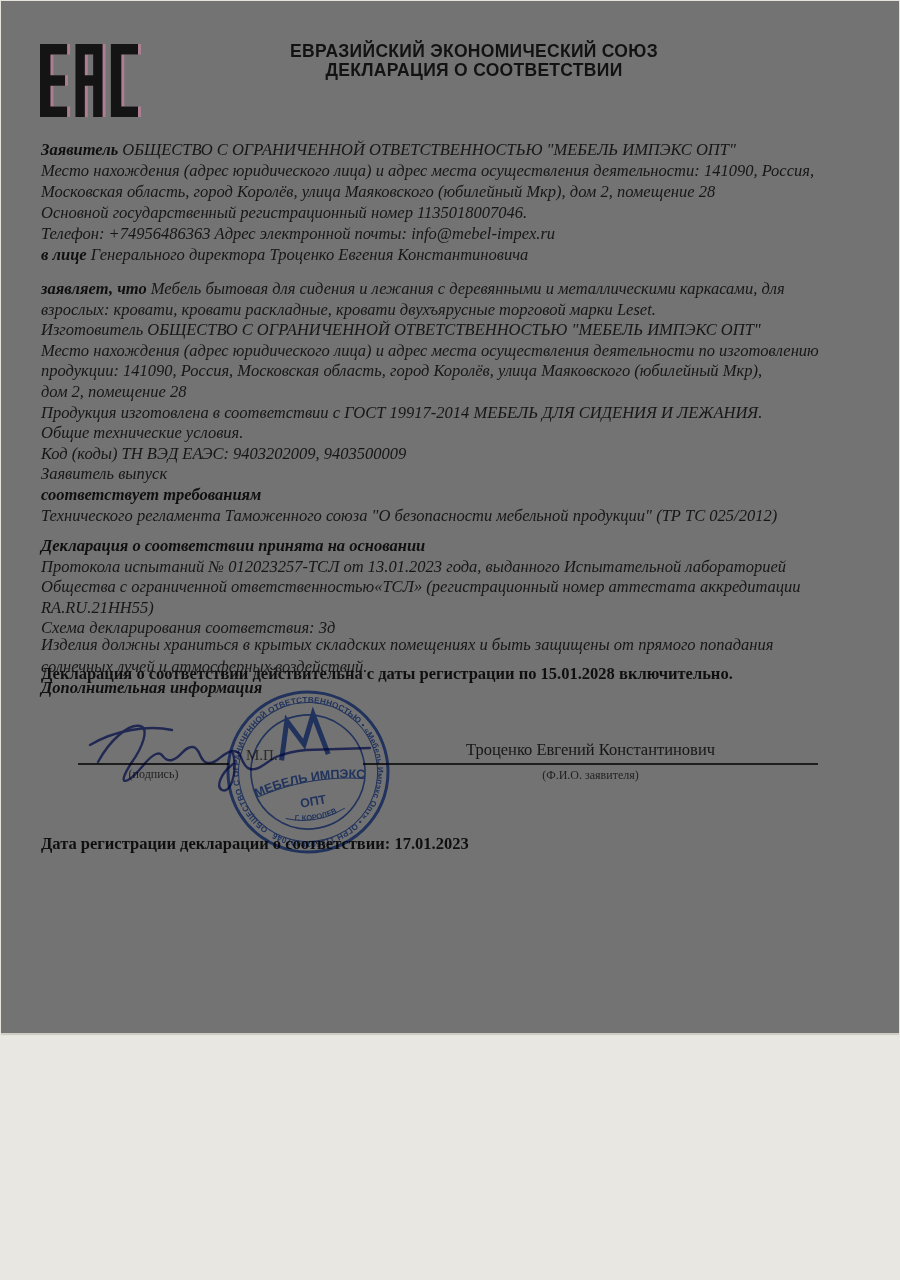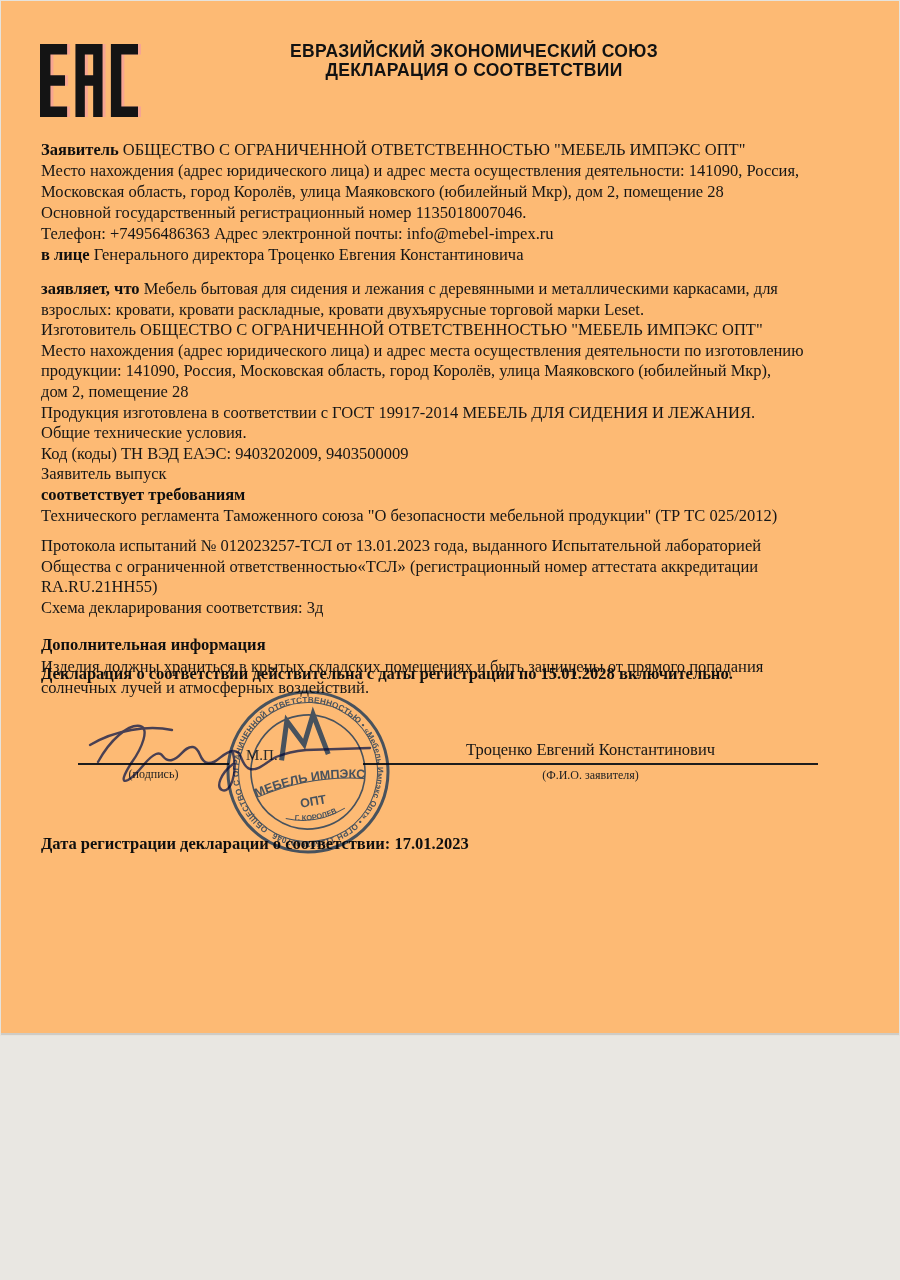--- a/index.html
+++ b/index.html
@@ -1,29 +1,29 @@
 <!DOCTYPE html>
 <html lang="ru"><head>
 <meta charset="utf-8">
 <style>
   html,body{margin:0;padding:0;background:#e9e7e2;}
   .page{
     position:relative;width:900px;height:1036px;margin:0 auto;
-    background:#fdba74;overflow:hidden;
+    background:#737373;overflow:hidden;
     box-shadow:inset 0 0 0 1px #e6e3dc, inset 0 -3px 0 #cfccc6;
     font-family:"Liberation Serif", serif;color:#161616;
   }
   .hdr{
     position:absolute;left:90px;top:42px;width:768px;text-align:center;
     font-family:"Liberation Sans", sans-serif;font-weight:700;
     font-size:17.5px;line-height:19px;color:#121212;letter-spacing:.3px;
   }
   .eac{position:absolute;left:40px;top:44px;filter:drop-shadow(3px 0px 0px rgba(240,140,185,.45));}
   .blk{position:absolute;left:41px;width:852px;font-size:16.5px;line-height:21px;}
-  .para{white-space:pre-line;margin:0;}
+  .para{white-space:pre-line;margin:0;font-style:italic;}
   .b{font-weight:700;color:#0f0f0f;}
   .blk2{line-height:20.6px;margin-top:7px;}
   .blk3,.blk4{line-height:20.5px;}
   .blk4{line-height:21.5px;}
   .bold-line{position:absolute;left:41px;width:852px;font-size:16.5px;font-weight:700;color:#0f0f0f;}
   .sigline{position:absolute;height:2px;background:#1d1d1d;top:763px;}
   .slabel{position:absolute;text-align:center;font-size:12px;color:#222;}
   .fio-name{position:absolute;left:363px;width:455px;top:740px;text-align:center;font-size:16.5px;}
   .mp{position:absolute;left:246px;top:747px;font-size:15px;color:#2a2a2a;z-index:1;}
   .stamp{position:absolute;left:222px;top:686px;z-index:3;mix-blend-mode:multiply;opacity:.88;}
@@ -66,30 +66,31 @@
 дом 2, помещение 28</p>
     <p class="para">Продукция изготовлена в соответствии с ГОСТ 19917-2014 МЕБЕЛЬ ДЛЯ СИДЕНИЯ И ЛЕЖАНИЯ.
 Общие технические условия.</p>
     <p class="para">Код (коды) ТН ВЭД ЕАЭС: 9403202009, 9403500009</p>
     <p class="para">Заявитель выпуск</p>
     <p class="para b">соответствует требованиям</p>
     <p class="para">Технического регламента Таможенного союза "О безопасности мебельной продукции" (ТР ТС 025/2012)</p>
   </div>
 
   <div class="blk blk3" style="top:536px">
+    <p class="para b">Декларация о соответствии принята на основании</p>
     <p class="para">Протокола испытаний № 012023257-ТСЛ от 13.01.2023 года, выданного Испытательной лабораторией
 Общества с ограниченной ответственностью«ТСЛ» (регистрационный номер аттестата аккредитации
 RA.RU.21HH55)</p>
     <p class="para">Схема декларирования соответствия: 3д</p>
   </div>
 
   <div class="blk blk4" style="top:634px">
-    <p class="para b">Дополнительная информация</p>
     <p class="para">Изделия должны храниться в крытых складских помещениях и быть защищены от прямого попадания
 солнечных лучей и атмосферных воздействий.</p>
+    <p class="para b">Дополнительная информация</p>
   </div>
 
   <div class="bold-line" style="top:664px">Декларация о соответствии действительна с даты регистрации по 15.01.2028 включительно.</div>
 
   <div class="sigline" style="left:78px;width:151px"></div>
   <div class="sigline" style="left:363px;width:455px"></div>
   <div class="slabel" style="left:78px;width:151px;top:767px">(подпись)</div>
   <div class="mp">М.П.</div>
   <div class="fio-name">Троценко Евгений Константинович</div>
   <div class="slabel" style="left:363px;width:455px;top:768px">(Ф.И.О. заявителя)</div>

